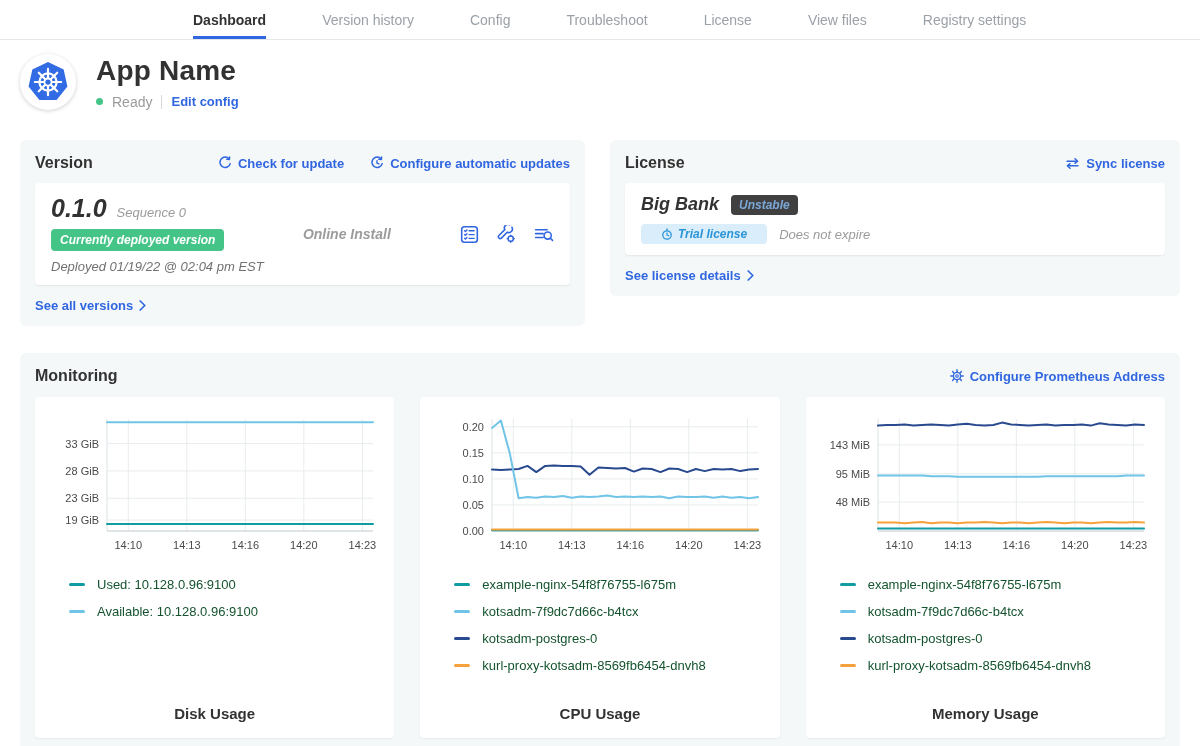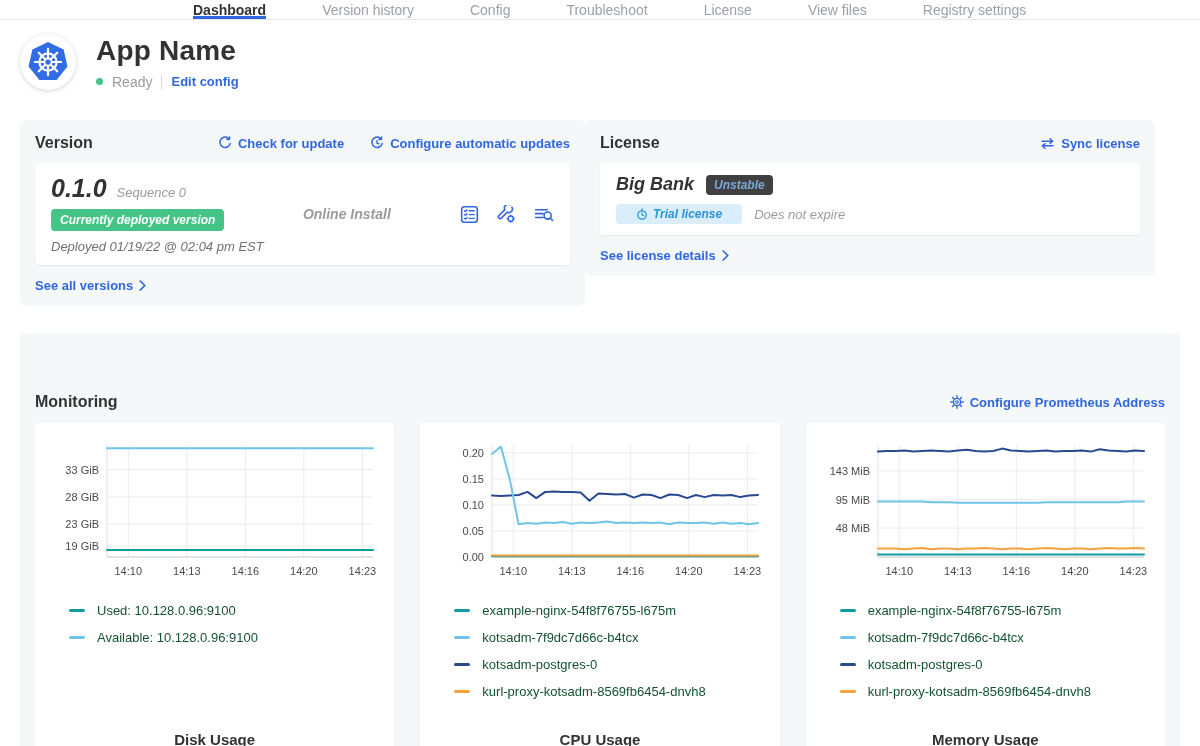--- a/index.html
+++ b/index.html
@@ -4,21 +4,21 @@
 <style>
   * { box-sizing: border-box; }
   html,body { margin:0; padding:0; }
   body {
     width:1200px; height:746px; overflow:hidden;
     background:#fff; color:#323232;
     font-family:"Liberation Sans", sans-serif;
   }
   
   .topnav {
-    height:20px; border-bottom:1px solid #e3e7e9; background:#fff;
+    height:40px; border-bottom:1px solid #e3e7e9; background:#fff;
     display:flex; align-items:stretch; padding-left:193px; gap:56px;
   }
   .tab {
     display:flex; align-items:center; font-size:14px; color:#9ba1a8;
     cursor:pointer; border-bottom:3px solid transparent; padding-top:3px; white-space:nowrap;
   }
   .tab.active { color:#323232; font-weight:700; border-bottom-color:#3066e0; }
   
   main { padding:0 20px; }
   .app-header { display:flex; align-items:center; gap:20px; margin-top:14px; }
@@ -30,21 +30,21 @@
   .status-row { display:flex; align-items:center; gap:9px; margin-top:7px; }
   .status-dot { width:7px; height:7px; border-radius:50%; background:#44c587; }
   .status-text { font-size:14px; color:#9b9b9b; }
   .v-div { width:1px; height:14px; background:#d5d9dc; }
   .blue-link {
     color:#3066e0; font-size:13px; font-weight:700; cursor:pointer;
     display:inline-flex; align-items:center; gap:6px; white-space:nowrap;
   }
   .blue-link svg { flex:0 0 auto; }
   
-  .cards-row { display:flex; align-items:flex-start; margin-top:30px; }
+  .cards-row { display:flex; gap:25px; align-items:flex-start; margin-top:30px; }
   .panel { background:#f5f8f9; border-radius:6px; padding:14px 15px 12px; }
   .version-panel { width:565px; }
   .license-panel { width:570px; }
   .panel-head { display:flex; justify-content:space-between; align-items:center; margin-bottom:11px; }
   .panel-title { font-size:16px; font-weight:700; }
   .head-links { display:flex; gap:26px; }
   .white-card {
     background:#fff; border-radius:4px; padding:11px 16px;
     box-shadow:0 1px 2px rgba(0,0,0,.07);
     font-style:italic;
@@ -248,21 +248,21 @@
           <span>See license details</span>
           <svg class="icon-blue" width="7" height="11" viewBox="0 0 7 11">
             <polyline points="1.2,1 5.8,5.5 1.2,10" fill="none" stroke="currentColor" stroke-width="1.7" stroke-linecap="round" stroke-linejoin="round"></polyline>
           </svg>
         </a>
       </div>
     </div>
   </section>
 
   <section class="monitoring">
-    <div class="panel-head" style="margin-bottom:0;margin-top:46px;">
+    <div class="panel-head" style="margin-bottom:0;">
       <span class="panel-title">Monitoring</span>
       <a class="blue-link">
         <svg class="icon-blue" width="14" height="14" viewBox="0 0 14 14">
           <circle cx="7" cy="7" r="3.6" fill="none" stroke="currentColor" stroke-width="1.4"></circle>
           <circle cx="7" cy="7" r="1.3" fill="none" stroke="currentColor" stroke-width="1.1"></circle>
           <g stroke="currentColor" stroke-width="1.4" stroke-linecap="round">
             <line x1="7" y1="0.8" x2="7" y2="2.4"></line>
               <line x1="7" y1="11.6" x2="7" y2="13.2"></line>
             <line x1="0.8" y1="7" x2="2.4" y2="7"></line>
               <line x1="11.6" y1="7" x2="13.2" y2="7"></line>

